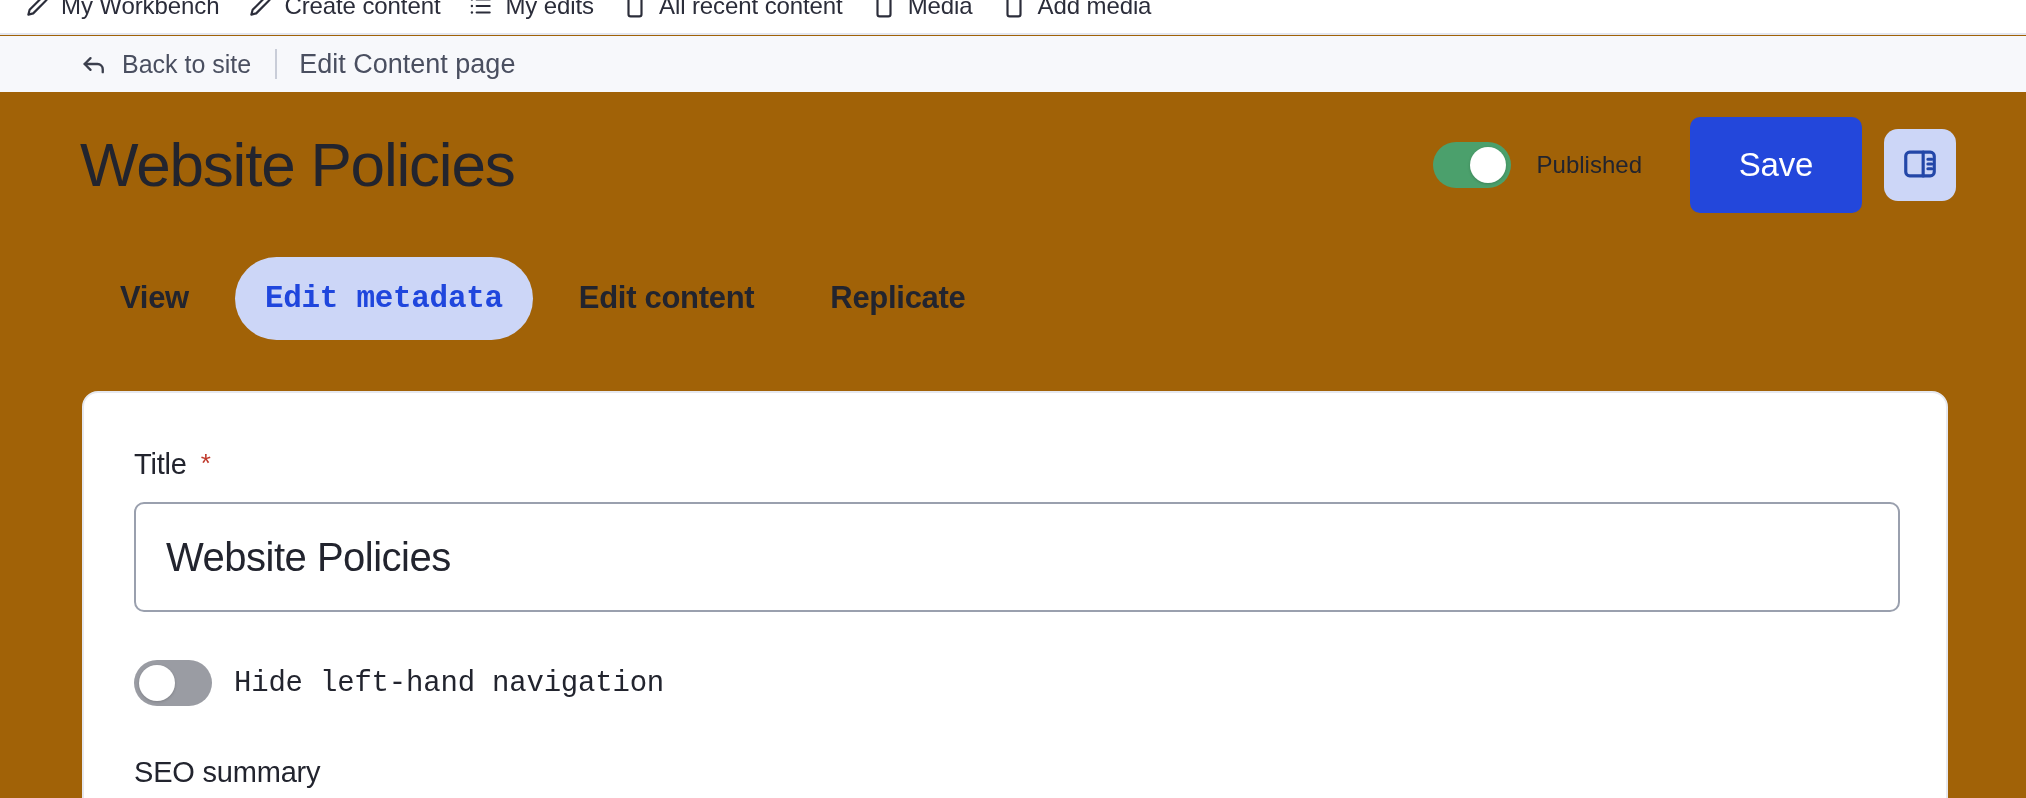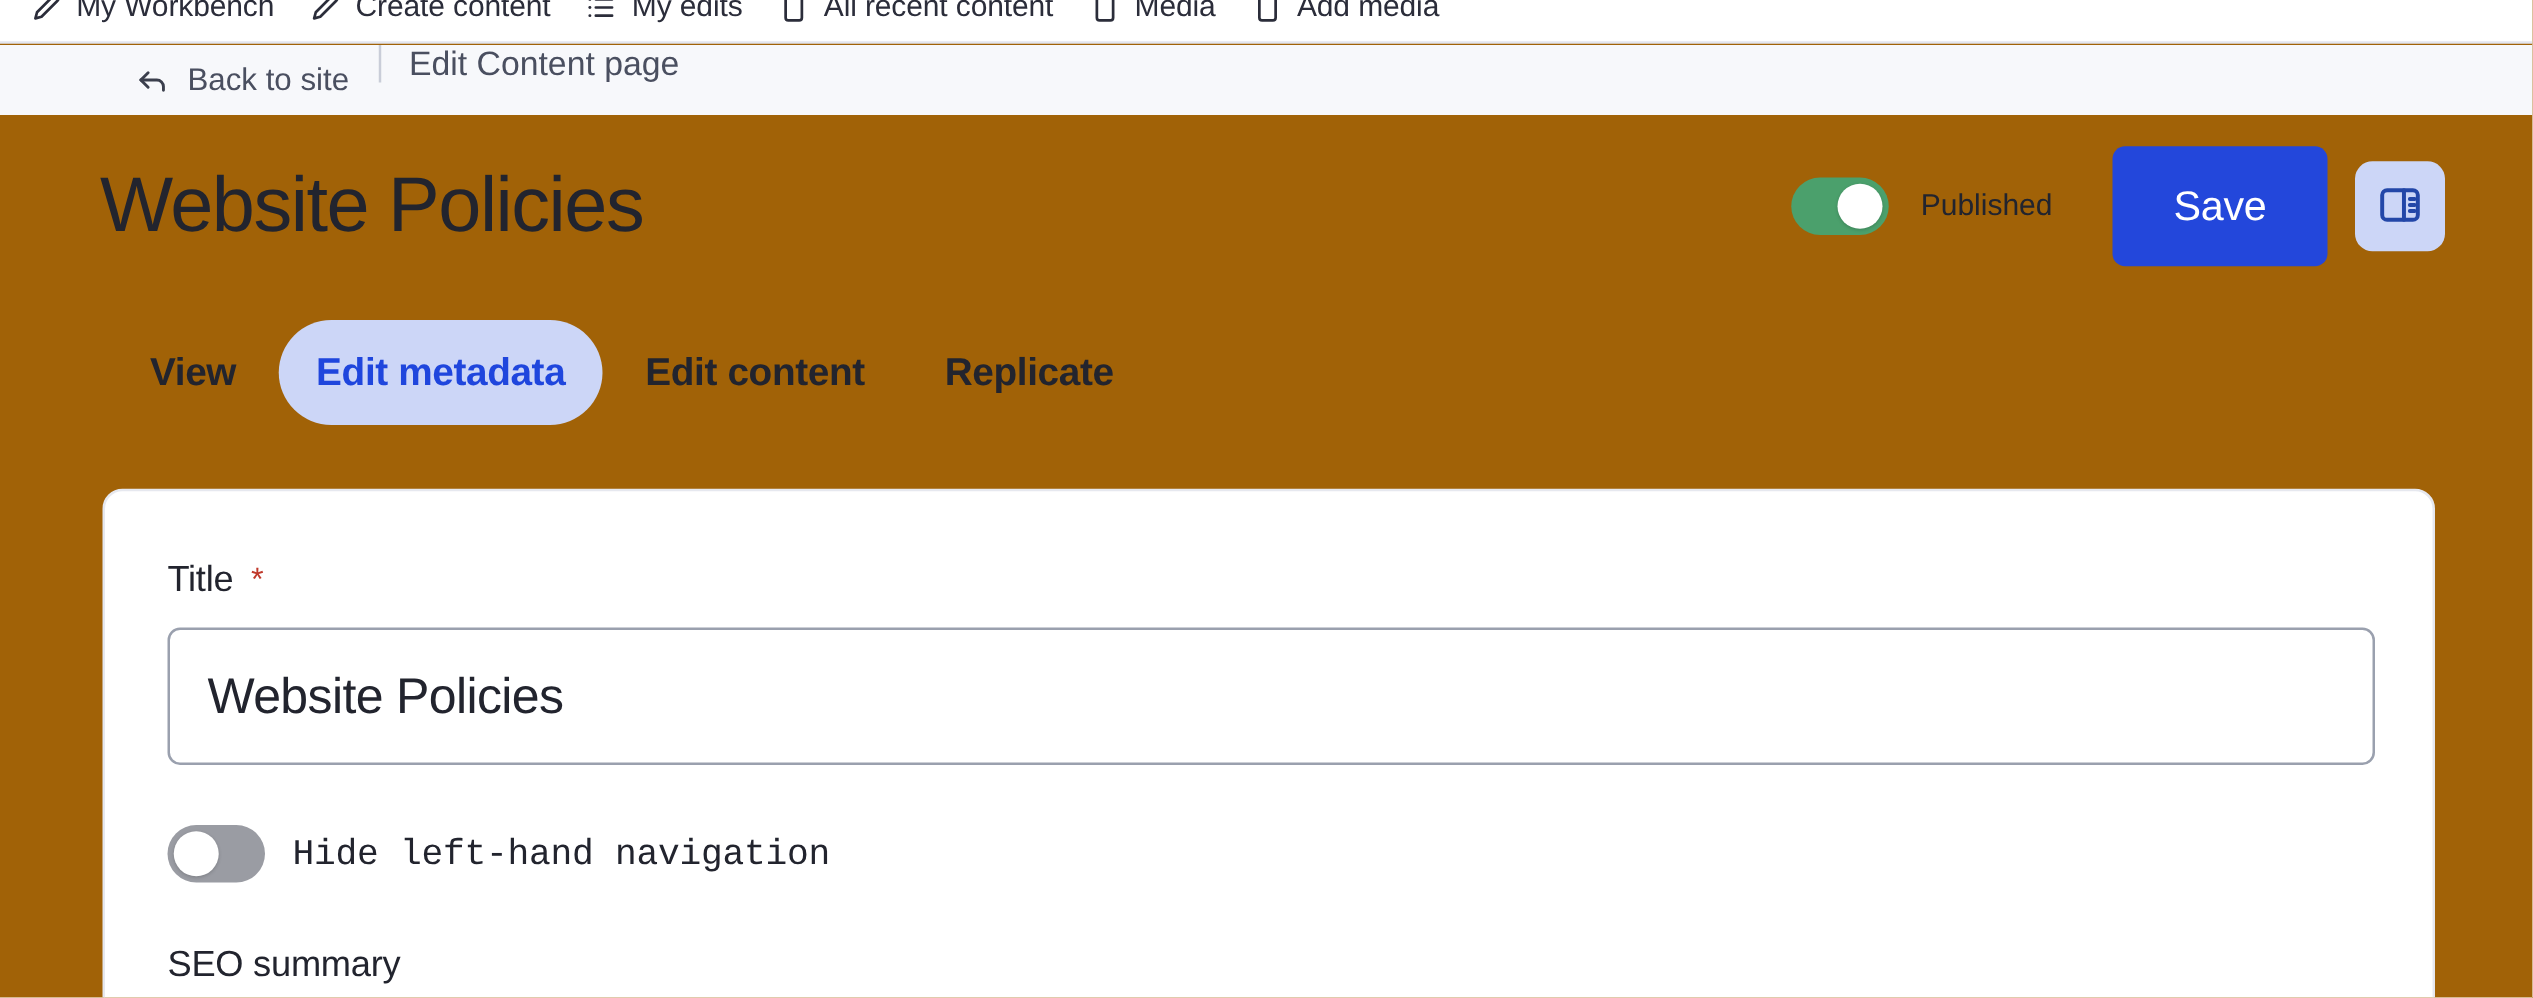--- a/index.html
+++ b/index.html
@@ -68,21 +68,22 @@
 
   
   .breadcrumb-row {
     position: absolute;
     left: 0;
     top: 36px;
     width: 2026px;
     height: 56px;
     background: #f7f8fb;
     display: flex;
-    padding-left: 108px;
+    align-items: center;
+    padding-left: 80px;
   }
 
   .bc-back {
     display: flex;
     align-items: center;
     gap: 14px;
     color: #4a4f60;
     font-size: 25px;
     cursor: pointer;
     white-space: nowrap;
@@ -190,36 +191,37 @@
   
   .tabs-row {
     position: absolute;
     left: 0;
     top: 248px;
     width: 2026px;
     height: 100px;
     display: flex;
     align-items: center;
     padding-left: 90px;
-    gap: 4px;
+    gap: 16px;
   }
 
   .tab {
     font-size: 31px;
     font-weight: bold;
     color: #22242e;
     padding: 24px 30px;
     border-radius: 999px;
     white-space: nowrap;
     cursor: pointer;
     letter-spacing: -0.3px;
   }
   .tab.active {
     background: #ccd6f7;
     color: #1f46dd;
+    font-family: Liberation Mono, monospace;
   }
 
   
   .form-card {
     position: absolute;
     left: 82px;
     top: 391px;
     width: 1866px;
     height: 430px;
     background: #ffffff;

